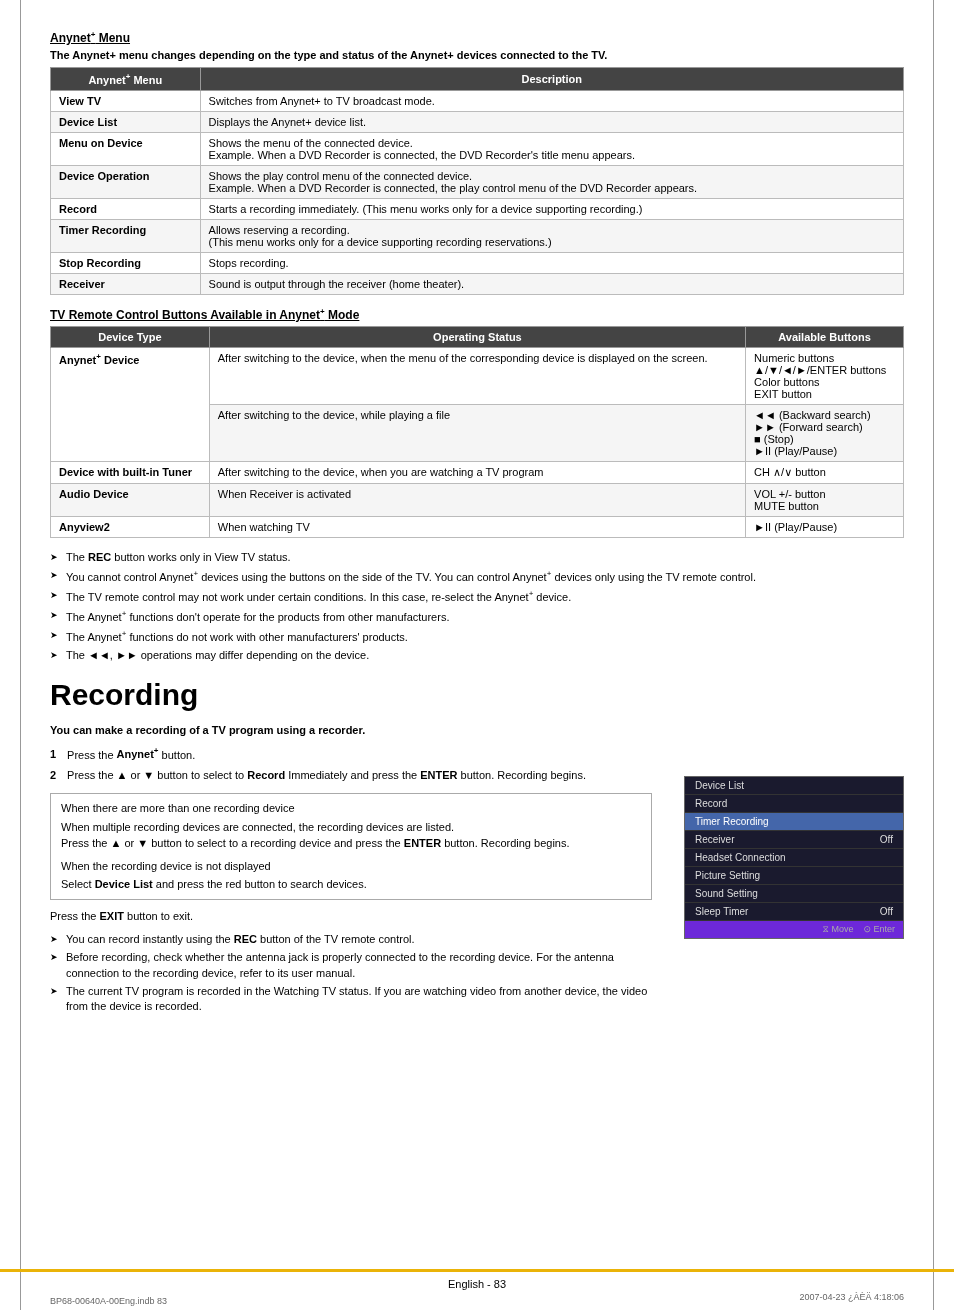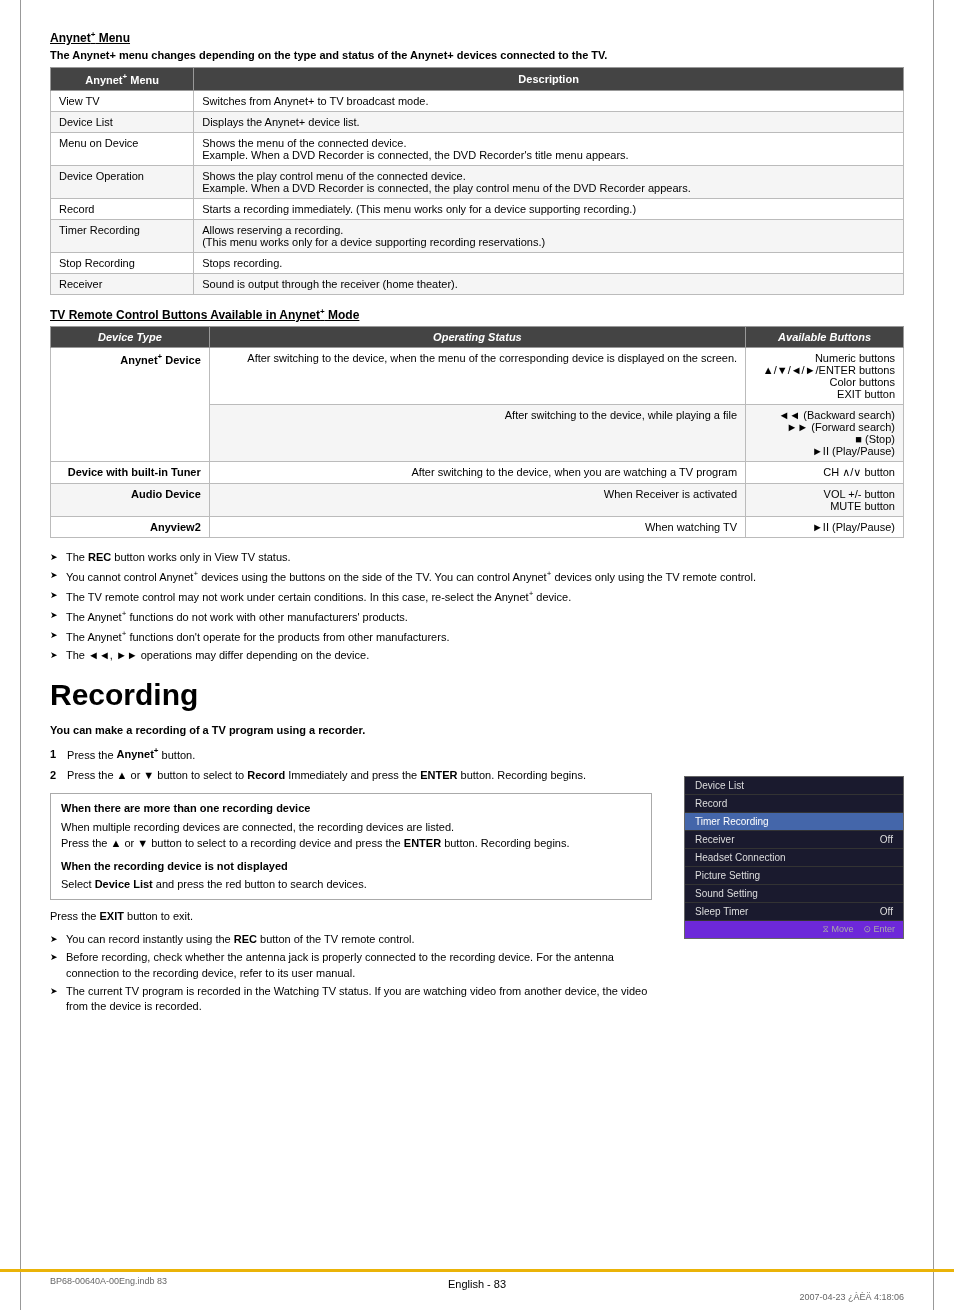--- a/index.html
+++ b/index.html
@@ -64,32 +64,30 @@
       border: 1px solid #bbb;
       vertical-align: top;
     }
     table tr:nth-child(even) td {
       background: #f5f5f5;
     }
     table tr:nth-child(odd) td {
       background: #fff;
     }
     table td.bold-label {
-      font-weight: normal;
+      font-weight: bold;
     }
 
     
     .remote-table th {
       background: #444;
       color: #fff;
-      font-style: italic;
     }
     .remote-table td {
       border: 1px solid #bbb;
-      text-align: right;
     }
     .remote-table td.row-label {
       font-weight: bold;
     }
 
     
     .bullet-list {
       list-style: none;
       margin-bottom: 14px;
     }
@@ -135,21 +133,21 @@
 
     
     .info-box {
       border: 1px solid #aaa;
       padding: 6px 10px;
       margin-bottom: 10px;
       font-size: 11px;
       line-height: 1.5;
     }
     .info-box .info-header {
-      font-weight: bold;
+      font-weight: normal;
       margin-bottom: 2px;
     }
     .info-box .info-section {
       margin-top: 6px;
     }
 
     
     .recording-layout {
       display: flex;
       gap: 32px;
@@ -195,21 +193,21 @@
       bottom: 20px;
       left: 0;
       right: 0;
       text-align: center;
       font-size: 11px;
       border-top: 3px solid #eab308;
       padding-top: 6px;
     }
     .footer-file-info {
       position: absolute;
-      bottom: 24px;
+      bottom: 4px;
       left: 50px;
       font-size: 9px;
       color: #666;
     }
     .footer-date-info {
       position: absolute;
       bottom: 8px;
       right: 50px;
       font-size: 9px;
       color: #666;
@@ -307,22 +305,22 @@
       <td>When watching TV</td>
       <td>►II (Play/Pause)</td>
     </tr>
   </tbody>
 </table>
 
 <ul class="bullet-list" id="anynet-bullets">
     <li>The <strong>REC</strong> button works only in View TV status.</li>
     <li>You cannot control Anynet<sup>+</sup> devices using the buttons on the side of the TV. You can control Anynet<sup>+</sup> devices only using the TV remote control.</li>
     <li>The TV remote control may not work under certain conditions. In this case, re-select the Anynet<sup>+</sup> device.</li>
+    <li>The Anynet<sup>+</sup> functions don't operate for the products from other manufacturers.</li>
     <li>The Anynet<sup>+</sup> functions do not work with other manufacturers' products.</li>
-    <li>The Anynet<sup>+</sup> functions don't operate for the products from other manufacturers.</li>
     <li>The ◄◄, ►► operations may differ depending on the device.</li>
   </ul>
 
 <div>
   <h1 class="recording-title">Recording</h1>
   <p class="recording-subtitle">You can make a recording of a TV program using a recorder.</p>
 
   <div class="recording-layout">
     <div class="recording-text">
       <div class="steps">

